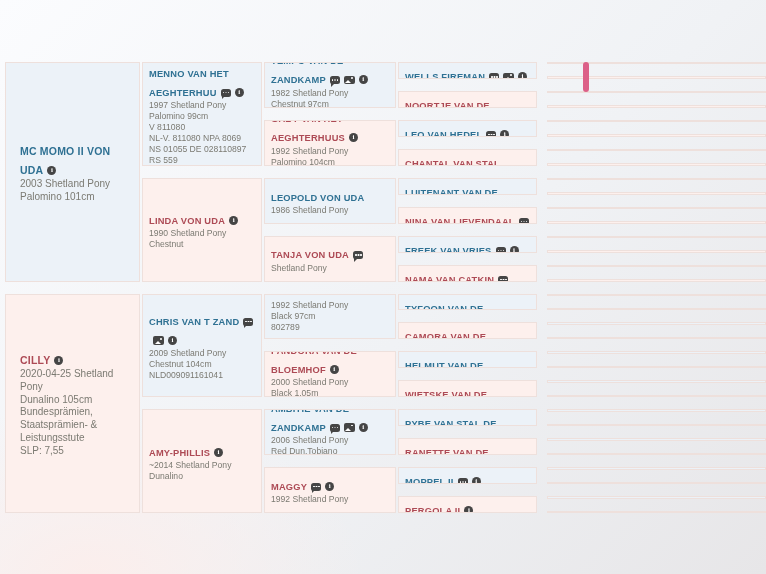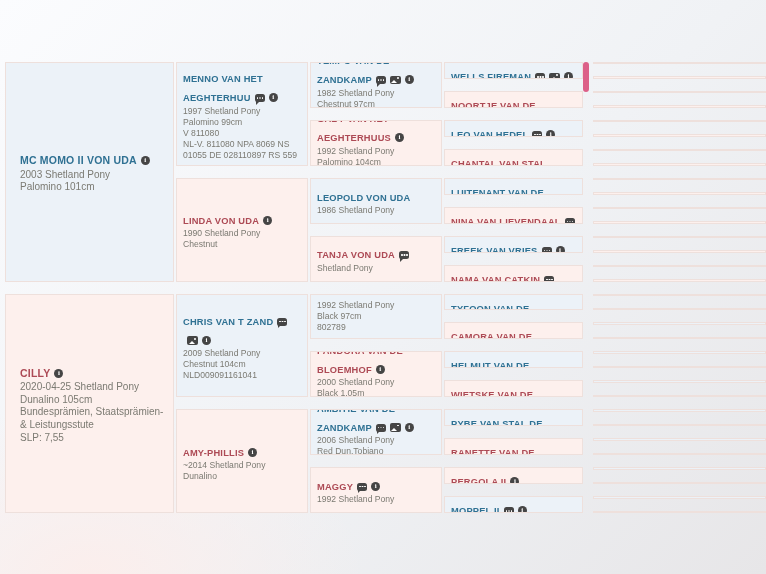--- a/index.html
+++ b/index.html
@@ -11,21 +11,21 @@
       linear-gradient(135deg, #fbfcfe 0%, #f0f2f5 55%, #e7e6e8 100%);
     position: relative;
   }
   .table {
     position:absolute; left:5px; top:62px; width:761px; height:451px;
     display:flex;
   }
   .col { display:flex; flex-direction:column; gap:12px; margin-right:2px; }
   .col.g3 { margin-right:10px; }
   .col.g4 { margin-right:0; flex:1; min-width:0; }
-  .g0 { width:169px; } .g1 { width:132px; } .g2 { width:132px; } .g3 { width:139px; }
+  .g0 { width:135px; } .g1 { width:120px; } .g2 { width:132px; } .g3 { width:139px; }
   .cell {
     flex:1; border:1px solid #eee0dc; padding:2px 6px; overflow:hidden;
     display:flex; flex-direction:column; justify-content:center; min-height:0;
   }
   .g0 .cell { padding-left:14px; }
   .g3 .cell { justify-content:flex-start; padding-top:2px; }
   .g4 .cell { justify-content:center; padding:0 5px; }
   .m { background:#ecf2f8; }
   .f { background:#fdf0ed; }
   .name { font-weight:bold; font-size:9.3px; letter-spacing:.2px; line-height:1.18; }
@@ -196,27 +196,27 @@
       </div>
       <div class="cell f">
         <div class="name-row"><span class="name">WIETSKE VAN DE LAGERBOSWEG</span></div>
       </div>
       <div class="cell m">
         <div class="name-row"><span class="name">PYBE VAN STAL DE TOEKOMST</span></div>
       </div>
       <div class="cell f">
         <div class="name-row"><span class="name">RANETTE VAN DE ZANDKAMP</span></div>
       </div>
+      <div class="cell m">
+        <div class="name-row"><span class="name">MOPPEL II</span><span class="ic ic-comment"></span><span class="ic ic-info"></span></div>
+        <div class="detail">1974 Shetland Pony</div>
+      </div>
       <div class="cell f">
         <div class="name-row"><span class="name">PERGOLA II</span><span class="ic ic-info"></span></div>
         <div class="detail">1983 Shetland Pony</div>
-      </div>
-      <div class="cell m">
-        <div class="name-row"><span class="name">MOPPEL II</span><span class="ic ic-comment"></span><span class="ic ic-info"></span></div>
-        <div class="detail">1974 Shetland Pony</div>
       </div>
     </div>
     <div class="col g4">
       <div class="cell m">
         <div class="name-row"><span class="name">WELLS GOLD LINK</span><span class="ic ic-comment"></span><span class="ic ic-info"></span></div>
       </div>
       <div class="cell f">
         <div class="name-row"><span class="name">WELLS FIONA</span><span class="ic ic-comment"></span><span class="ic ic-info"></span></div>
       </div>
       <div class="cell m">

